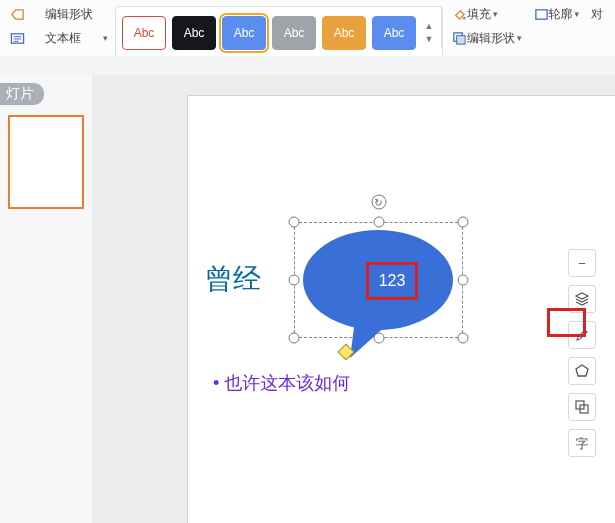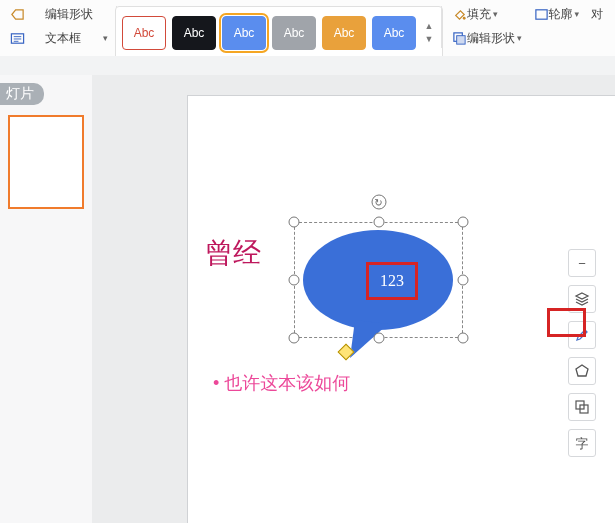--- a/index.html
+++ b/index.html
@@ -23,28 +23,28 @@
   
   .strip{position:absolute;left:0;right:0;top:56px;height:19px;background:#f2f3f4;border-bottom:1px solid #e5e5e5;}
   
   .slides-panel{position:absolute;left:0;top:75px;width:92px;bottom:0;background:#f7f7f8;border-right:1px solid #e5e5e5;}
   .panel-pill{position:absolute;left:0;top:8px;background:#aab0b6;color:#fff;padding:2px 10px 2px 6px;border-radius:0 10px 10px 0;font-size:14px;}
   .thumb{position:absolute;left:8px;top:40px;width:72px;height:90px;background:#fff;border:2px solid #f07b2c;}
   
   .canvas-area{position:absolute;left:92px;right:0;top:75px;bottom:0;background:#ebeced;}
   .slide{position:absolute;left:95px;top:20px;right:0;bottom:0;background:#fff;border:1px solid #d0d2d5;border-right:none;border-bottom:none;}
   
-  .title-text{position:absolute;left:17px;top:138px;font-size:28px;color:#be185d;}
-  .bullet-text{position:absolute;left:25px;top:275px;font-size:18px;color:#ec4899;}
+  .title-text{position:absolute;left:17px;top:164px;font-size:28px;color:#0369a1;}
+  .bullet-text{position:absolute;left:25px;top:275px;font-size:18px;color:#6d28d9;}
   
   .sel-box{position:absolute;left:106px;top:126px;width:169px;height:116px;}
   .sel-border{position:absolute;inset:0;border:1.5px dashed #888;}
   .bubble-svg{position:absolute;left:6px;top:6px;width:157px;height:136px;}
   .bubble-label-box{position:absolute;left:72px;top:40px;width:46px;height:32px;border:3px solid #d62424;display:flex;align-items:center;justify-content:center;}
-  .bubble-label{color:#fff;font-size:16px;font-family:Liberation Serif, serif;}
+  .bubble-label{color:#fff;font-size:16px;}
   .handle{position:absolute;width:9px;height:9px;background:#fff;border:1.5px solid #777;border-radius:50%;transform:translate(-50%,-50%);} 
   .rot{position:absolute;width:13px;height:13px;border:1.5px solid #777;border-radius:50%;transform:translate(-50%,-50%);background:#fff;color:#666;display:flex;align-items:center;justify-content:center;font-size:10px;}
   .adj{position:absolute;width:10px;height:10px;background:#ffe477;border:1px solid #b38f00;transform:translate(-50%,-50%) rotate(45deg);}
   
   .float-tb{position:absolute;left:380px;top:153px;width:26px;display:flex;flex-direction:column;gap:8px;}
   .fbtn{width:26px;height:26px;background:#fff;border:1px solid #d6d8db;border-radius:3px;display:flex;align-items:center;justify-content:center;cursor:pointer;color:#555;}
   .fbtn svg{width:16px;height:16px}
   .fbtn .glyph{font-size:13px;line-height:1;}
   
   .marker{position:absolute;left:455px;top:233px;width:33px;height:23px;border:3px solid #d62424;background:transparent;}

